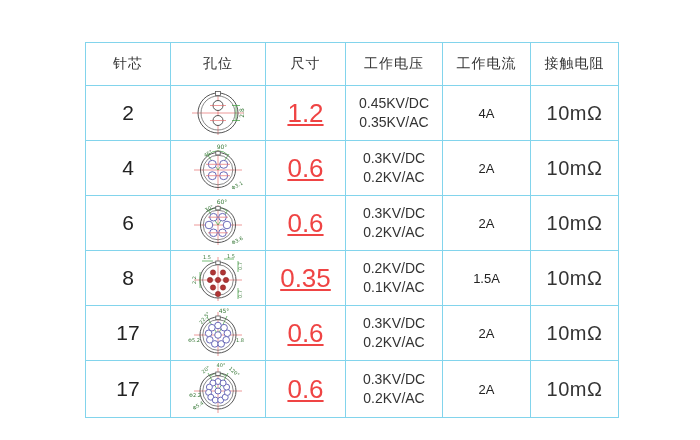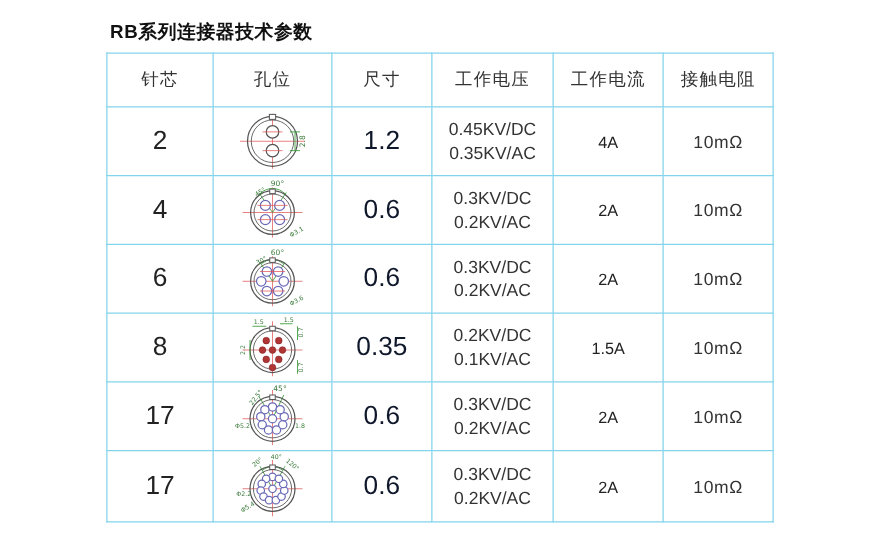--- a/index.html
+++ b/index.html
@@ -4,43 +4,42 @@
 <style>
   html,body{margin:0;padding:0;background:#fff;}
   .page{position:relative;width:700px;height:440px;background:#ffffff;overflow:hidden;
         font-family:"Liberation Sans","DejaVu Sans",sans-serif;color:#222;}
   .title{position:absolute;left:88px;top:16px;font-size:15px;font-weight:bold;color:#111;letter-spacing:0.5px;}
   table.spec{position:absolute;left:85px;top:42px;border-collapse:collapse;table-layout:fixed;}
   table.spec th, table.spec td{border:1px solid #82d4ec;text-align:center;vertical-align:middle;padding:0;}
   table.spec th{height:42px;font-size:14px;font-weight:normal;color:#333;letter-spacing:1px;}
   table.spec td{height:54px;}
   .c-pins{font-size:21px;color:#222;}
-  .c-size{font-size:21px;color:#0f172a;}
+  .c-size{font-size:26px;color:#ef4444;text-decoration:underline;}
   .c-volt{display:inline-block;text-align:center;font-size:14px;line-height:1.35;color:#333;}
   .c-curr{font-size:13px;color:#222;}
-  .c-res{font-size:14px;color:#333;letter-spacing:0.5px;}
+  .c-res{font-size:20px;color:#333;letter-spacing:0.5px;}
   .diag{display:block;margin:0 auto;}
   
   .ring{fill:none;stroke:#555;stroke-width:1;}
   .ring2{fill:none;stroke:#555;stroke-width:0.7;}
   .hole{fill:#fff;stroke:#6a6ab8;stroke-width:1;}
   .hole-k{fill:#fff;stroke:#555;stroke-width:1;}
   .dot{fill:#b03535;stroke:#7a1f1f;stroke-width:0.4;}
   .ch{stroke:#e05555;stroke-width:0.6;}
   .dim{stroke:#3a9e3a;stroke-width:0.7;fill:none;}
   .dimtxt{fill:#3a7a3a;font-size:6px;font-family:"DejaVu Sans",sans-serif;}
   .dimtxt.sm{font-size:5px;}
   .notch{fill:#fff;stroke:#555;stroke-width:0.8;}
 </style>
 </head>
 <body>
 
 <div class="page">
 
-  <div class="title">RB系列连接器技术参数</div>
 
   <table class="spec">
     <colgroup>
       <col style="width:85px">
         <col style="width:95px">
         <col style="width:80px">
       <col style="width:97px">
         <col style="width:88px">
         <col style="width:88px">
     </colgroup>

